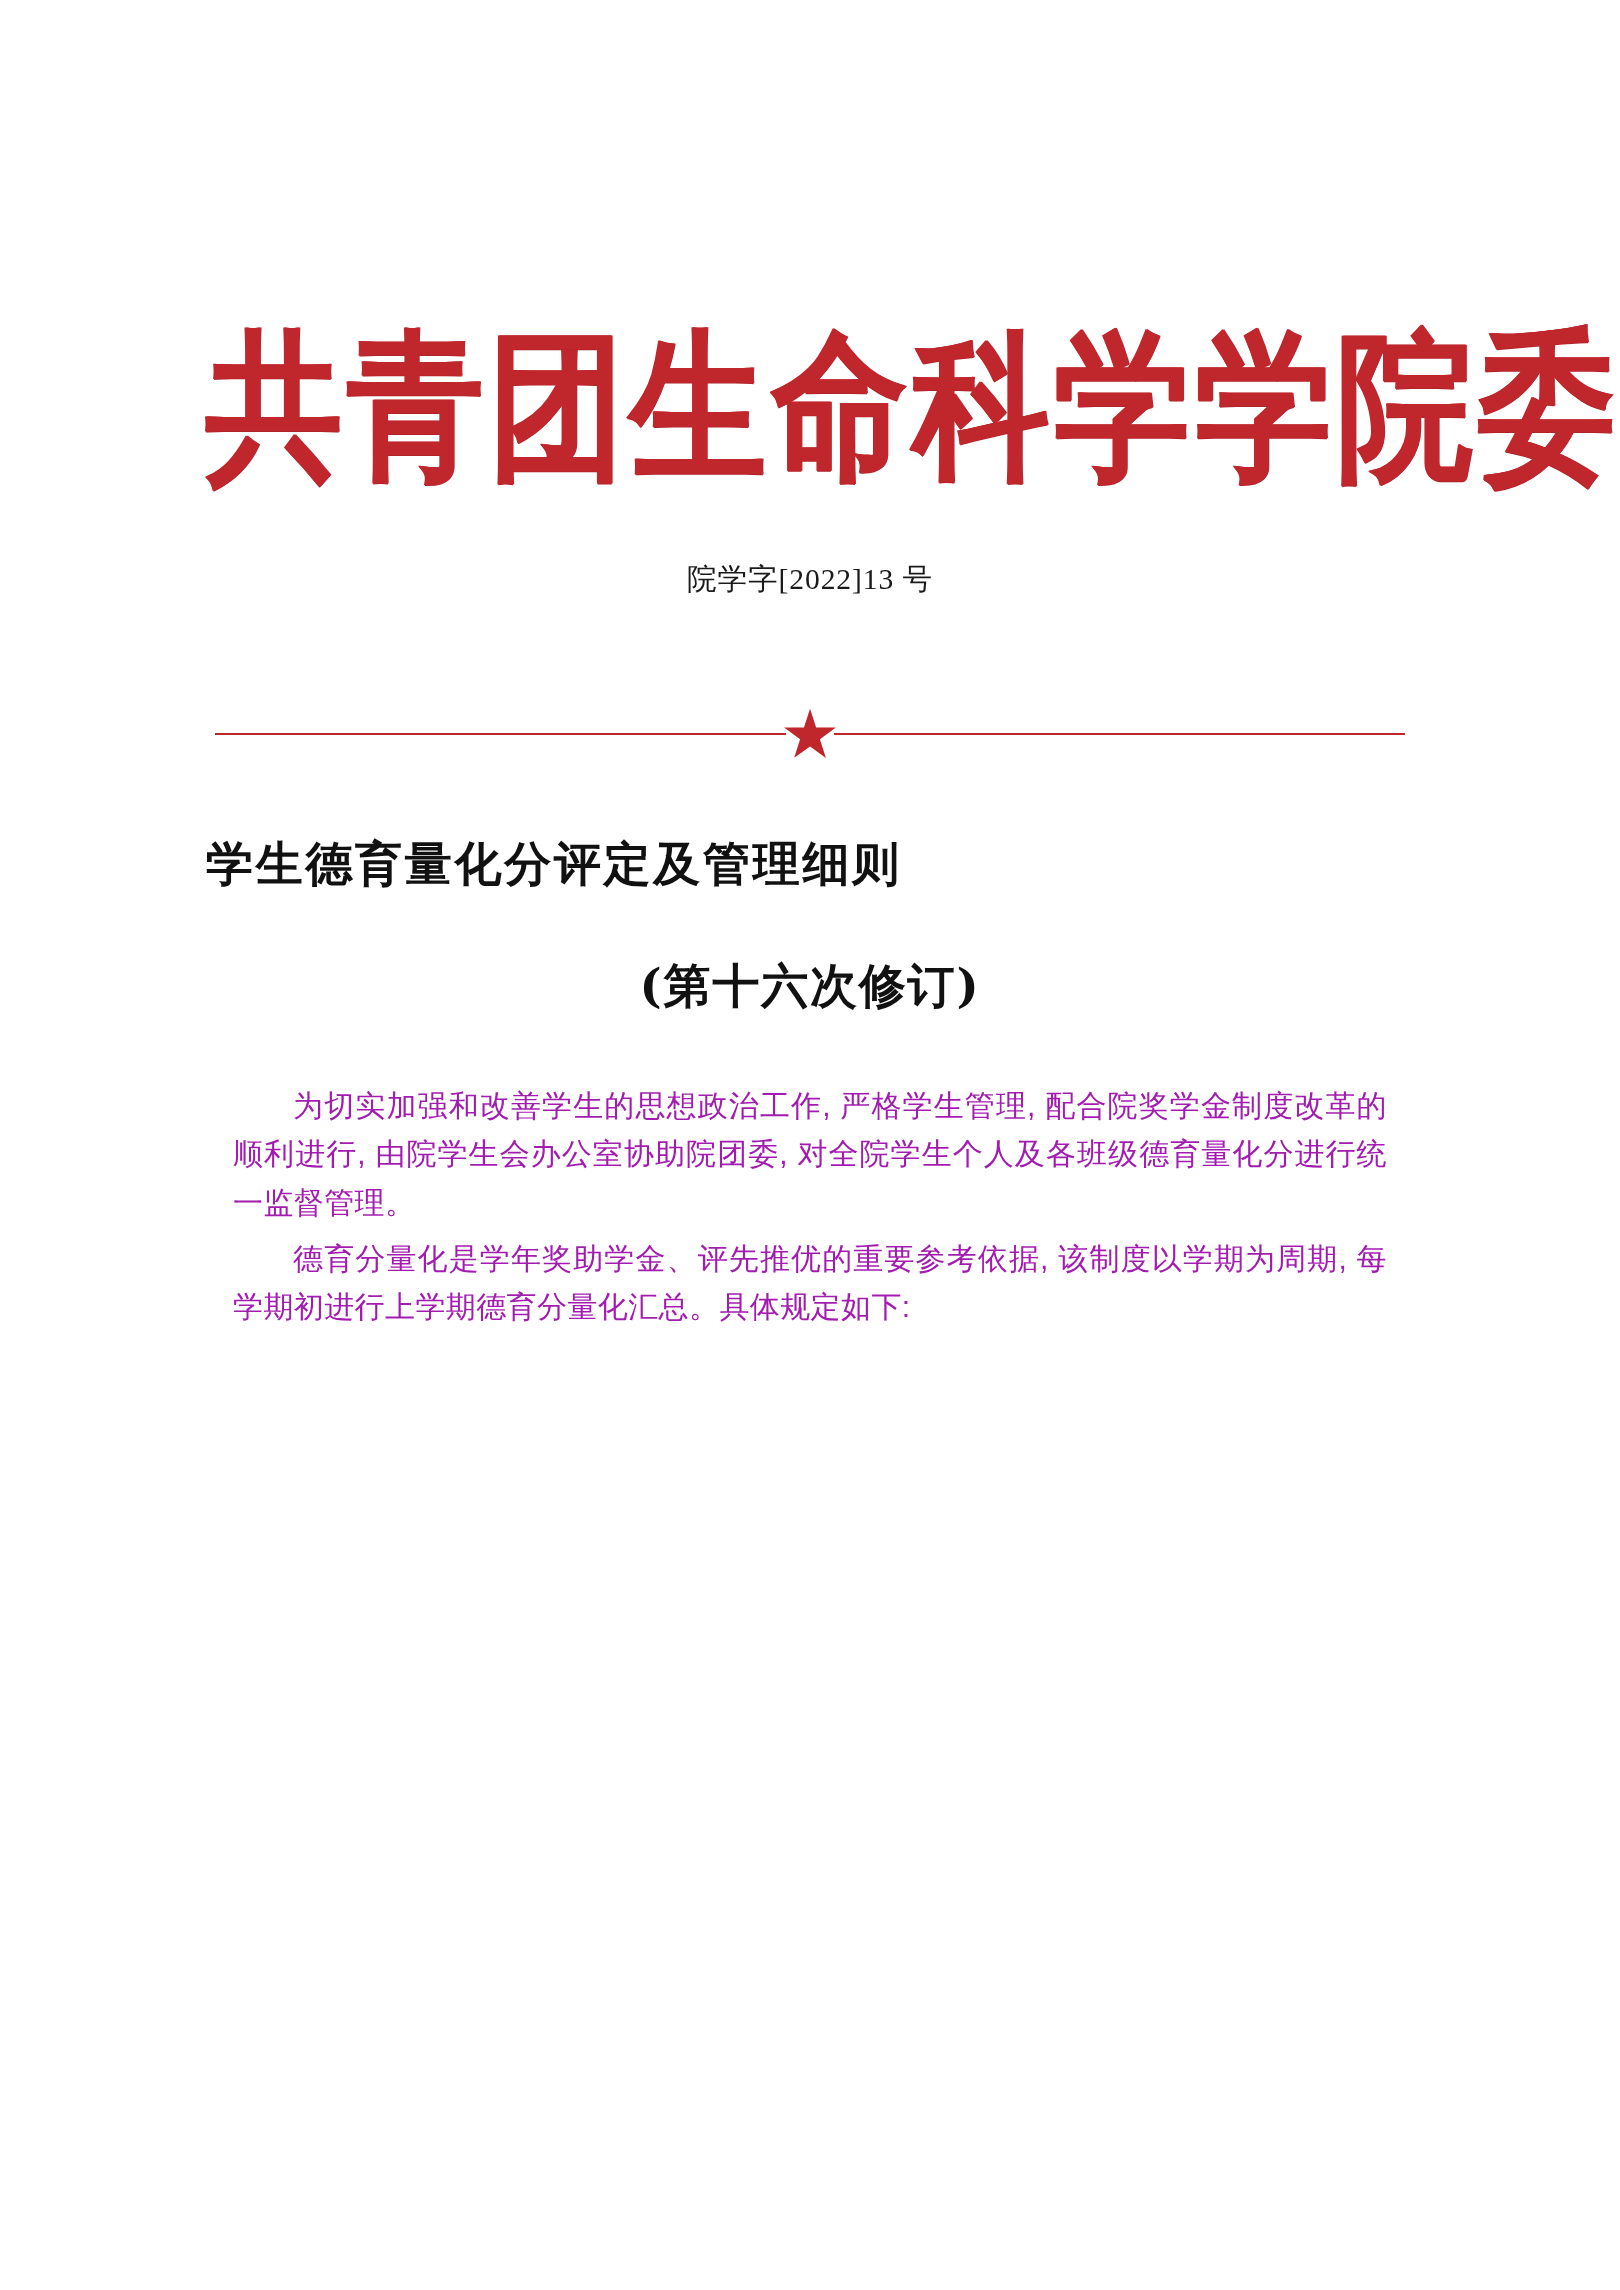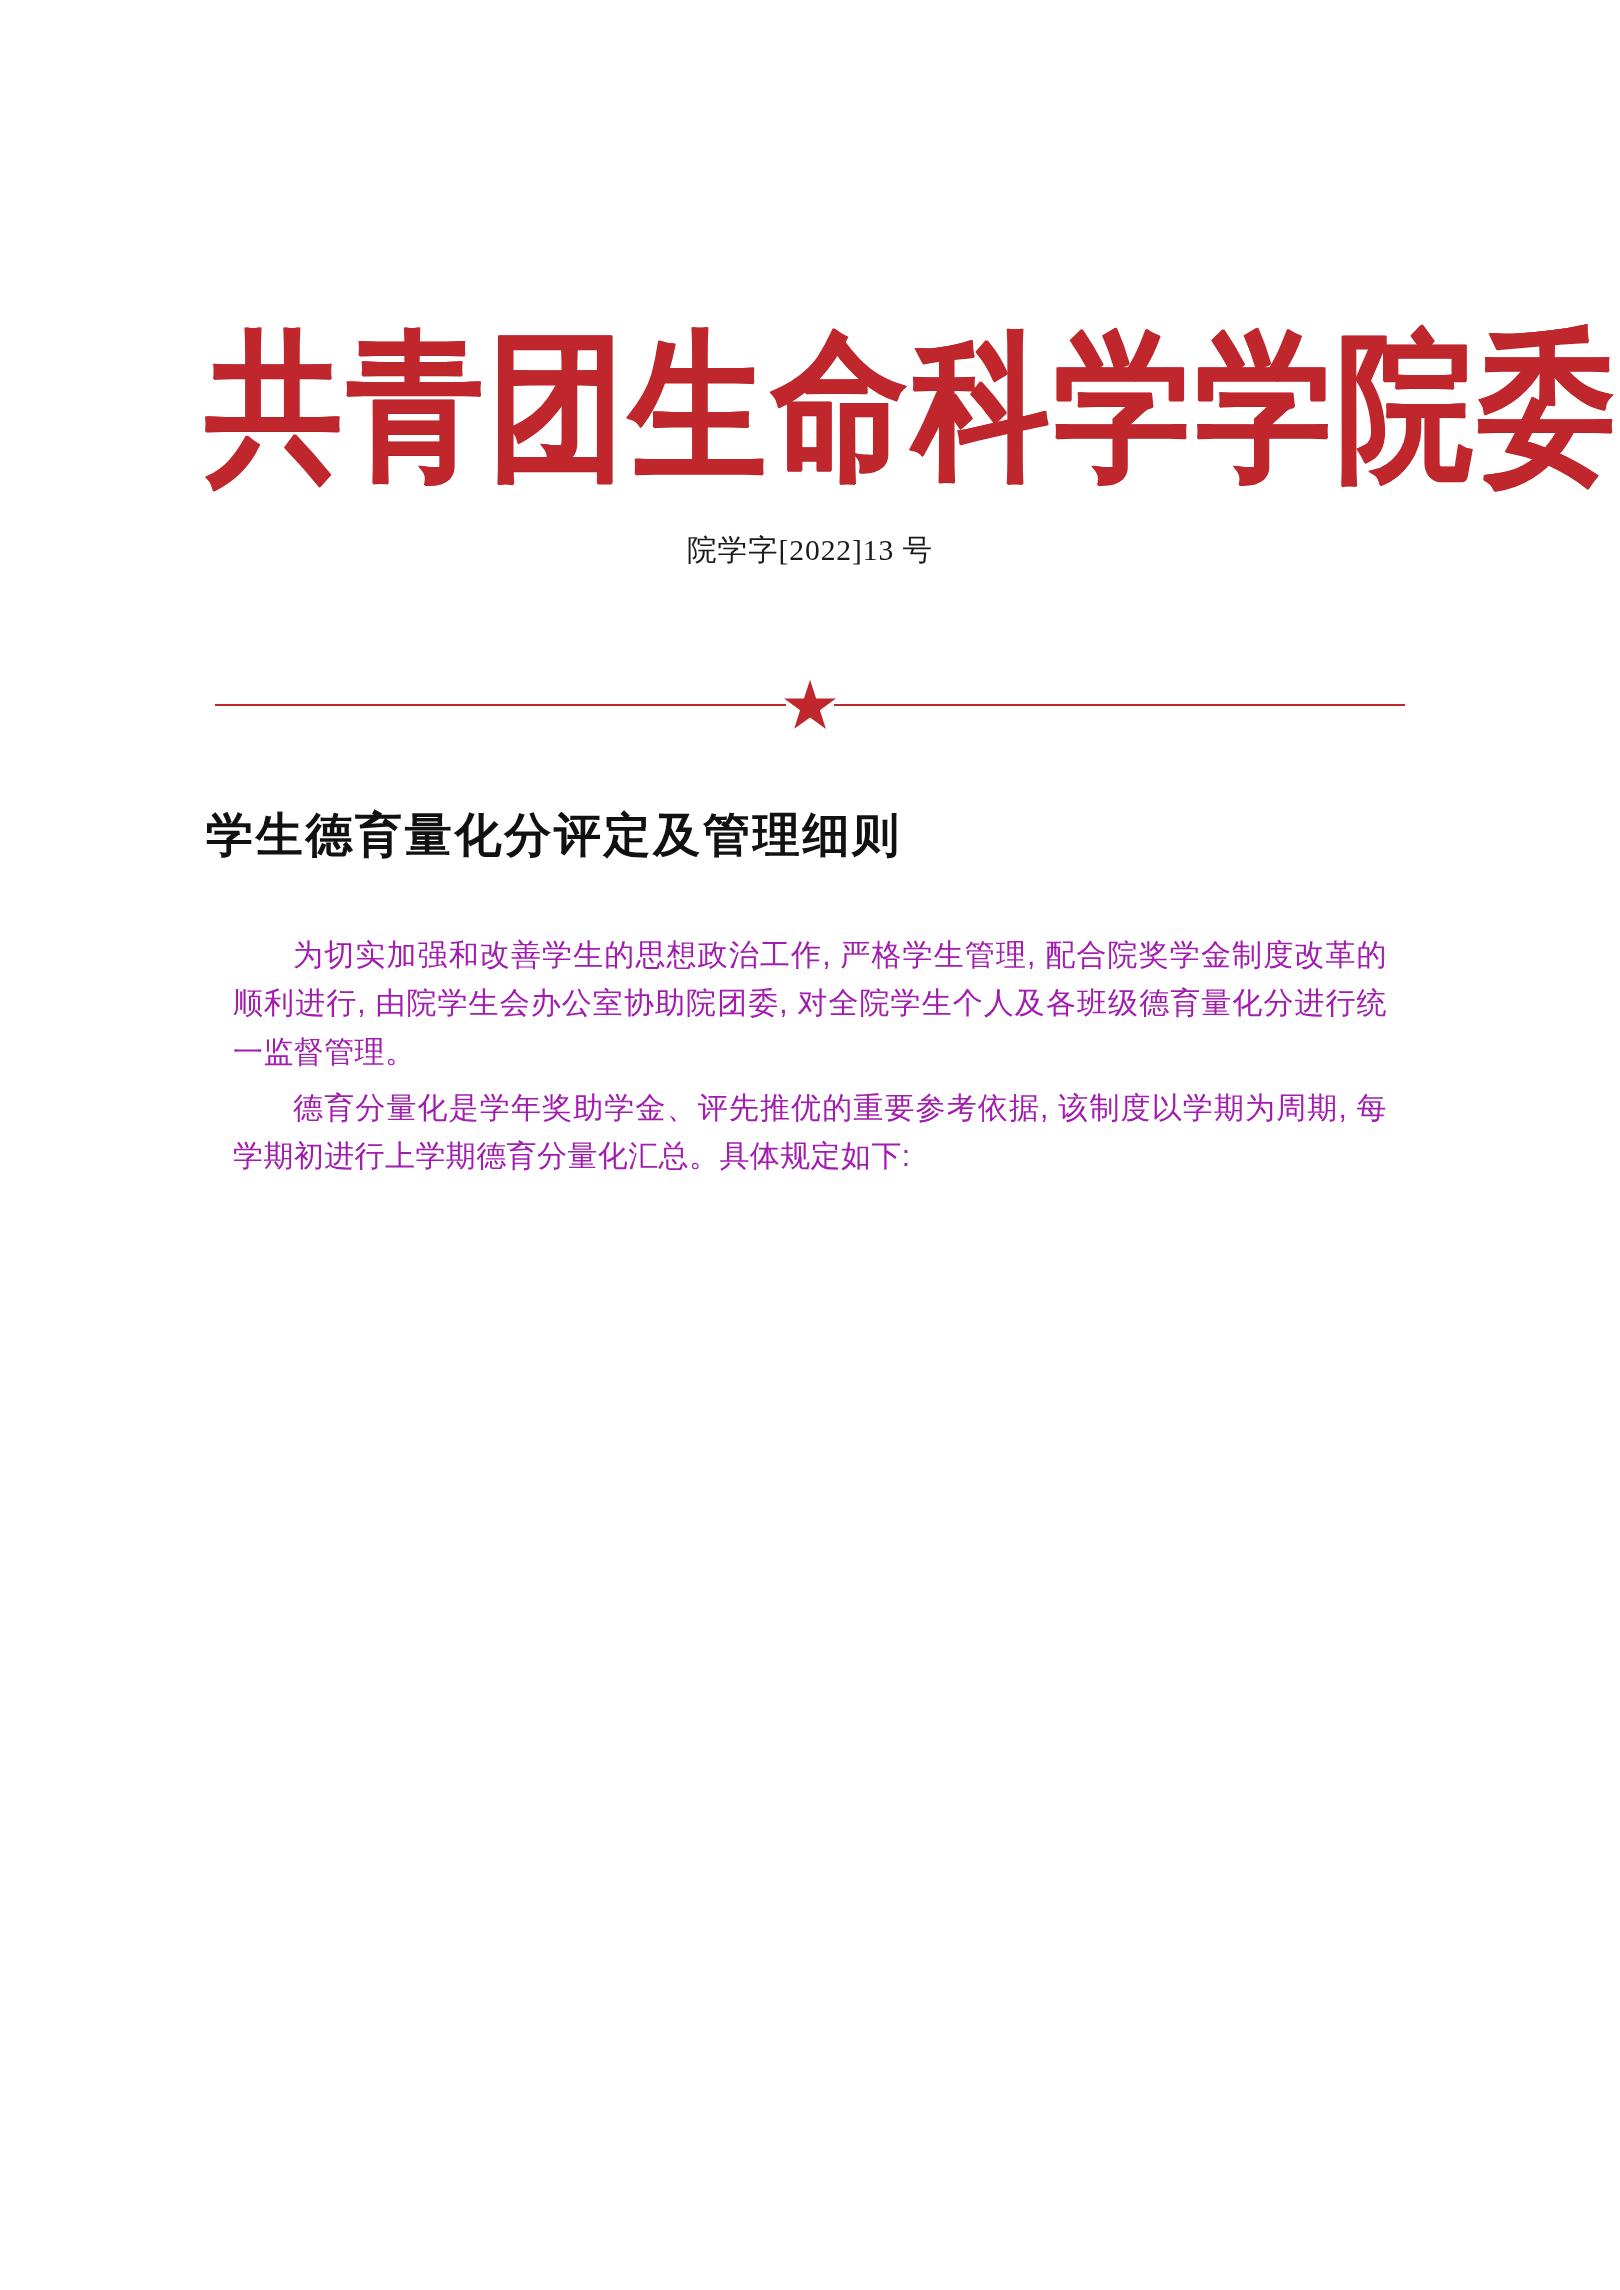--- a/index.html
+++ b/index.html
@@ -41,21 +41,21 @@
     transform-origin: center top;
     text-shadow:
       0.9px 0 0 #c0272d,
       -0.9px 0 0 #c0272d,
       0 0.9px 0 #b02329;
   }
 
   
   .doc-number {
     text-align: center;
-    margin-top: 65px;
+    margin-top: 94px;
     font-size: 29.6px;
     letter-spacing: 0.9px;
     color: #1a1a1a;
     font-family: "Liberation Serif", "DejaVu Serif", serif;
   }
 
   
   .separator {
     position: relative;
     margin-top: 106px;
@@ -134,20 +134,21 @@
   <div class="doc-number">院学字[2022]13 号</div>
 
   <div class="separator">
     <div class="rule left"></div>
     <div class="star">★</div>
     <div class="rule right"></div>
   </div>
 
   <div class="doc-title">学生德育量化分评定及管理细则</div>
 
+  <div class="doc-subtitle">(第十六次修订)</div>
 
   <div class="body-text">
     <p>为切实加强和改善学生的思想政治工作, 严格学生管理, 配合院奖学金制度改革的顺利进行, 由院学生会办公室协助院团委, 对全院学生个人及各班级德育量化分进行统一监督管理。</p>
     <p>德育分量化是学年奖助学金、评先推优的重要参考依据, 该制度以学期为周期, 每学期初进行上学期德育分量化汇总。具体规定如下:</p>
   </div>
 
 </div>
 
 
 </body></html>

